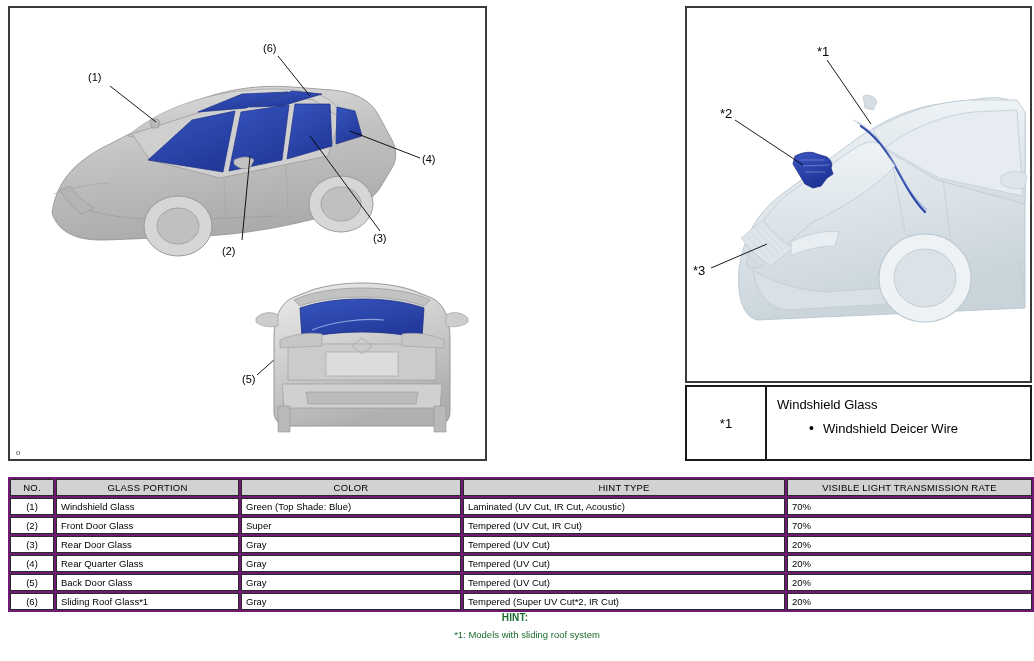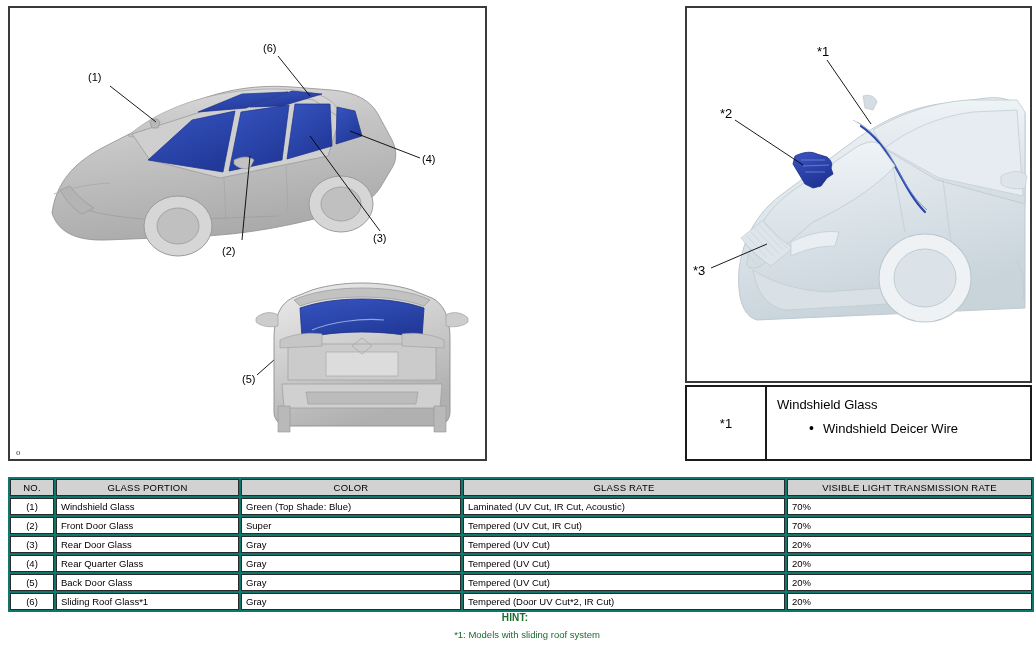--- a/index.html
+++ b/index.html
@@ -97,21 +97,21 @@
   }
 
   
   #spec-table {
     position: absolute;
     left: 8px;
     top: 477px;
     width: 1020px;
     border-collapse: separate;
     border-spacing: 2px;
-    background: #0f766e;
+    background: #701a75;
     font-size: 9.5px;
     table-layout: fixed;
   }
   #spec-table th, #spec-table td {
     background: #ffffff;
     border: 1px solid #2a2a2a;
     padding: 2px 4px;
     height: 14px;
     font-weight: normal;
     box-sizing: border-box;
@@ -359,21 +359,21 @@
       <col style="width:183px">
       <col style="width:220px">
       <col style="width:322px">
       <col style="width:245px">
   </colgroup>
   <thead>
     <tr>
       <th>NO.</th>
       <th>GLASS PORTION</th>
       <th>COLOR</th>
-      <th>GLASS RATE</th>
+      <th>HINT TYPE</th>
       <th>VISIBLE LIGHT TRANSMISSION RATE</th>
     </tr>
   </thead>
   <tbody>
     <tr>
       <td class="c-no">(1)</td>
       <td>Windshield Glass</td>
       <td>Green (Top Shade: Blue)</td>
       <td>Laminated (UV Cut, IR Cut, Acoustic)</td>
       <td>70%</td>
@@ -403,21 +403,21 @@
       <td class="c-no">(5)</td>
       <td>Back Door Glass</td>
       <td>Gray</td>
       <td>Tempered (UV Cut)</td>
       <td>20%</td>
     </tr>
     <tr>
       <td class="c-no">(6)</td>
       <td>Sliding Roof Glass*1</td>
       <td>Gray</td>
-      <td>Tempered (Door UV Cut*2, IR Cut)</td>
+      <td>Tempered (Super UV Cut*2, IR Cut)</td>
       <td>20%</td>
     </tr>
   </tbody>
 </table>
 
 <div id="hint">
   <div class="hint-label">HINT:</div>
   <div class="hint-line">*1: Models with sliding roof system</div>
 </div>
 

